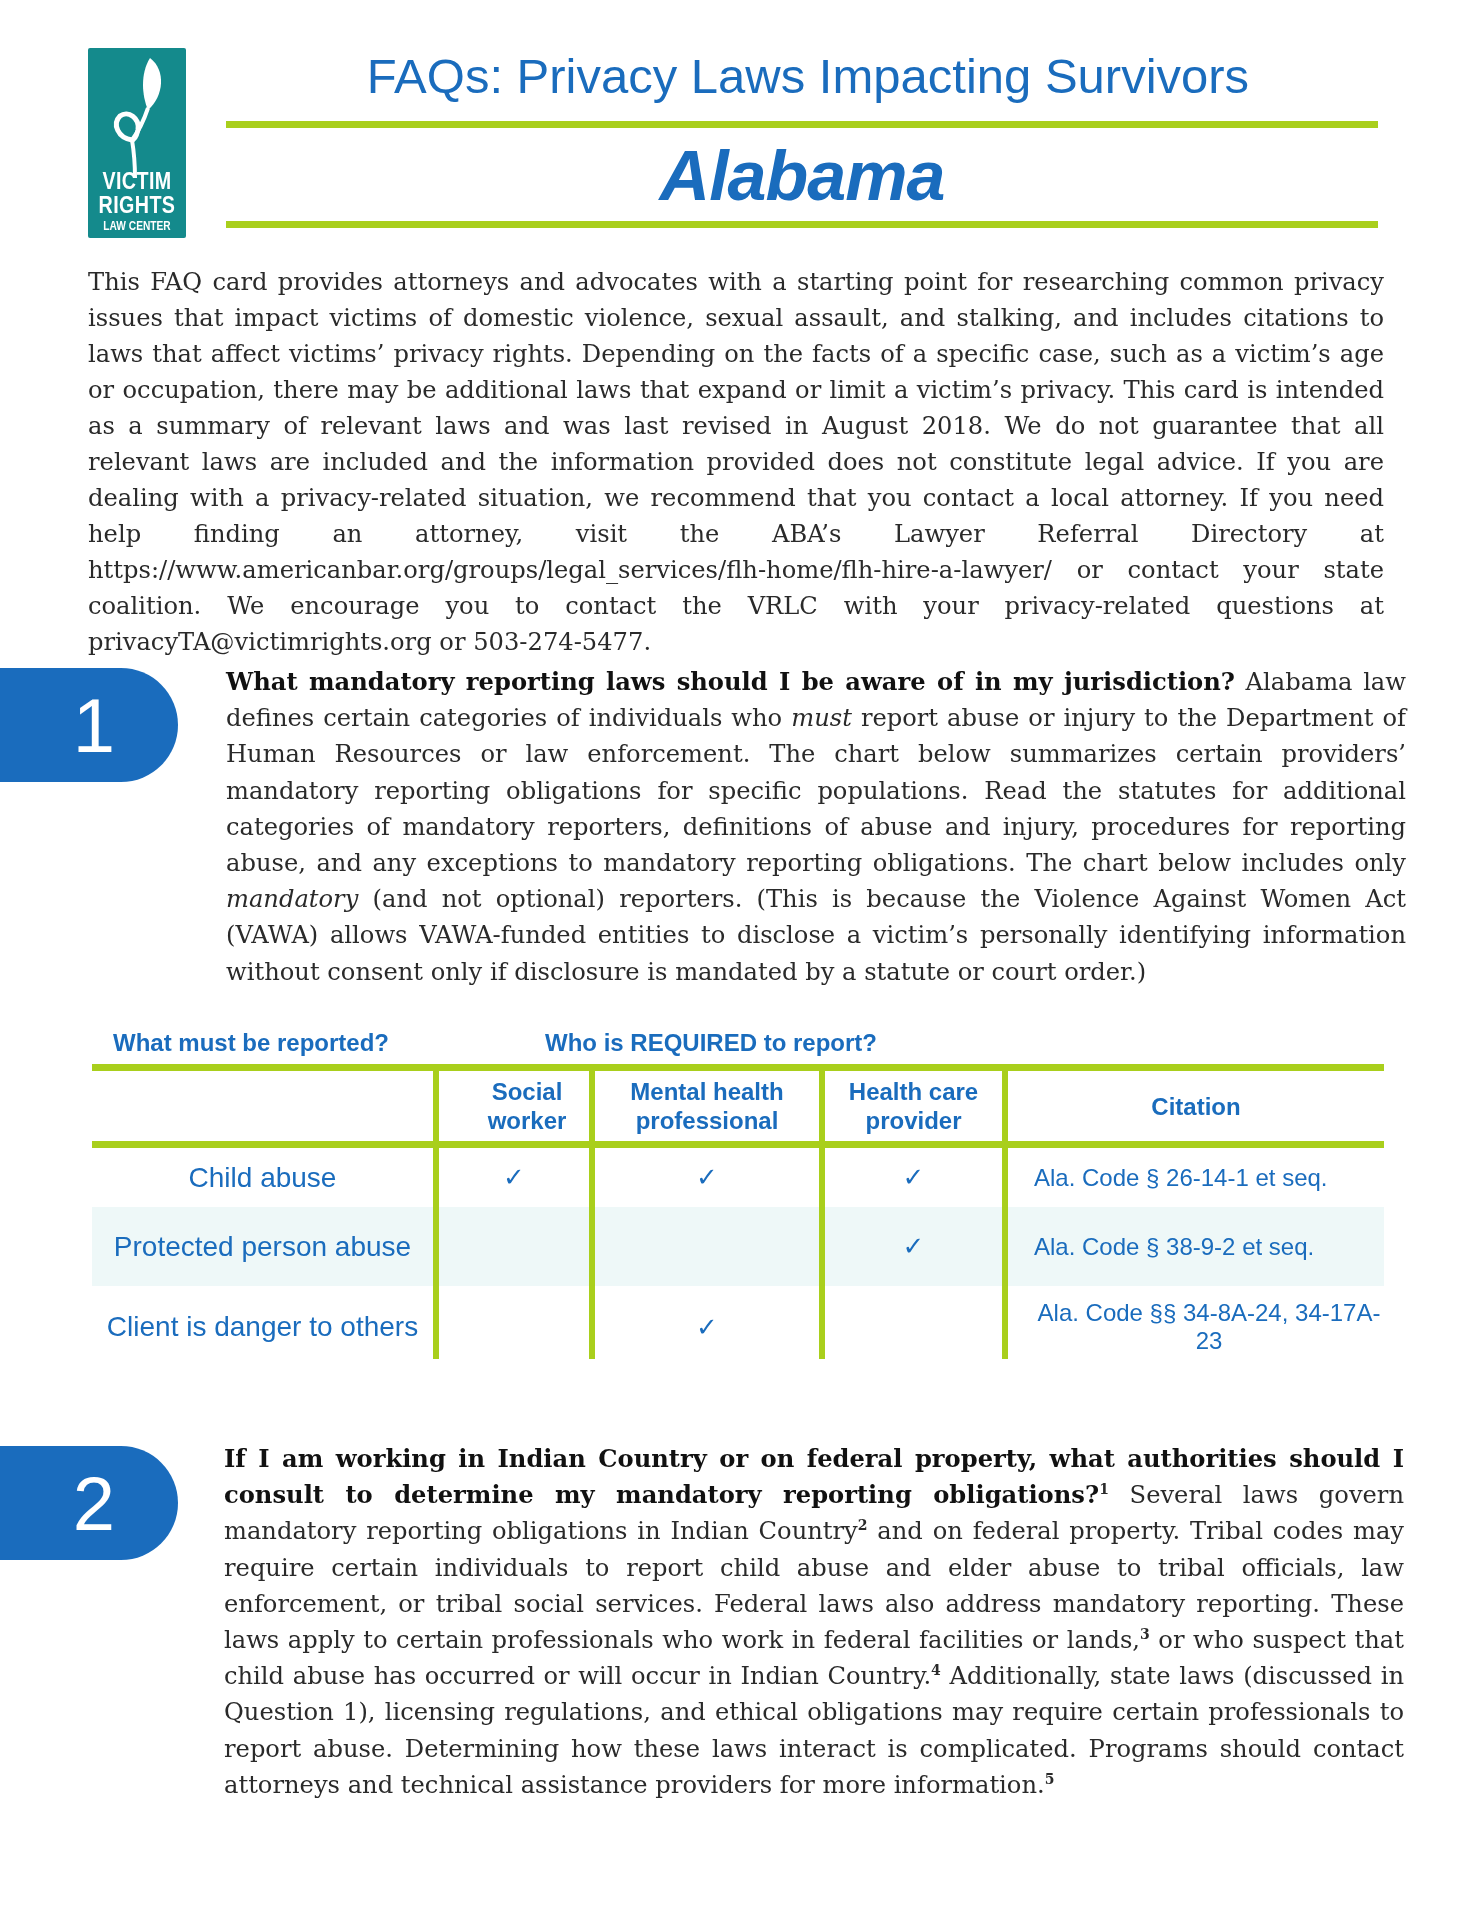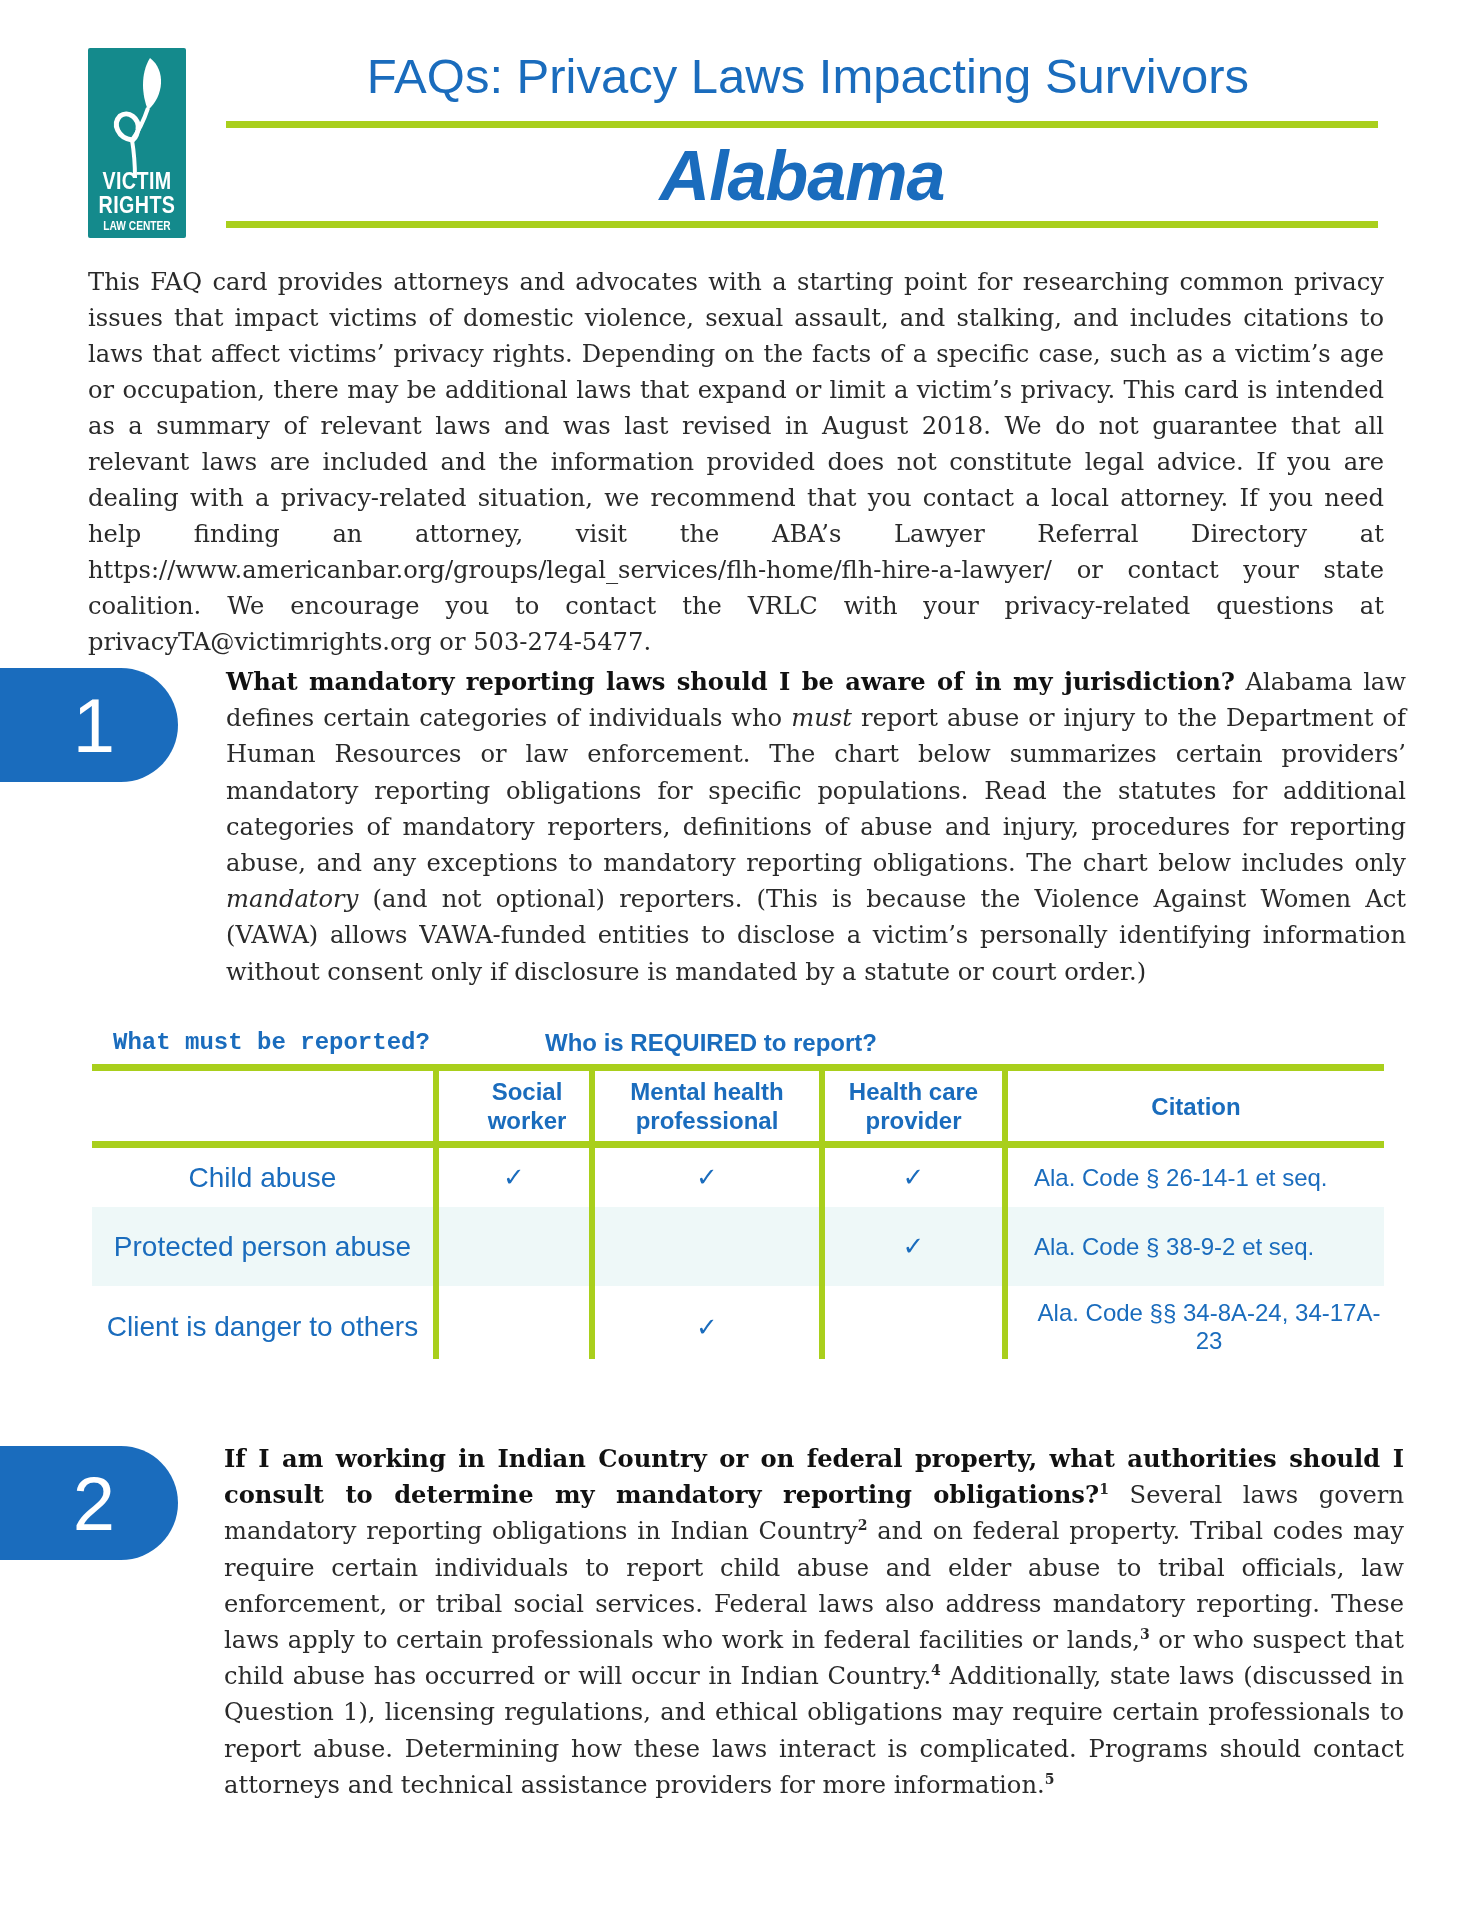--- a/index.html
+++ b/index.html
@@ -54,21 +54,21 @@
   .qtext.q1 { top: 664px; margin-left: 22px; }
   .qtext.q2 { top: 1441px; margin-left: 20px; }
   .qtext b { font-weight: 700; color: #111; }
   .qtext sup { font-size: 14px; font-weight: 700; vertical-align: super; line-height: 0; }
 
   
   .tbl-head {
     position: absolute; top: 1029px; font-family: "Liberation Sans", sans-serif;
     font-weight: 700; font-size: 24px; color: #1a6cbd;
   }
-  .tbl-head.h1 { left: 113px; font-family: Liberation Mono, monospace; }
+  .tbl-head.h1 { left: 113px; }
   .tbl-head.h2 { left: 545px; }
   .table {
     position: absolute; left: 92px; top: 1064px; width: 1292px; height: 295px;
   }
   .hline { position: absolute; left: 0; right: 0; height: 7px; background: #a9cf1c; }
   .vline { position: absolute; top: 0; bottom: 0; width: 6px; background: #a9cf1c; }
   .stripe { position: absolute; left: 0; right: 0; background: #eef8f8; }
   .cell {
     position: absolute; display: flex; align-items: center; justify-content: center;
     text-align: center; font-family: "Liberation Sans", sans-serif; color: #1a6cbd;

